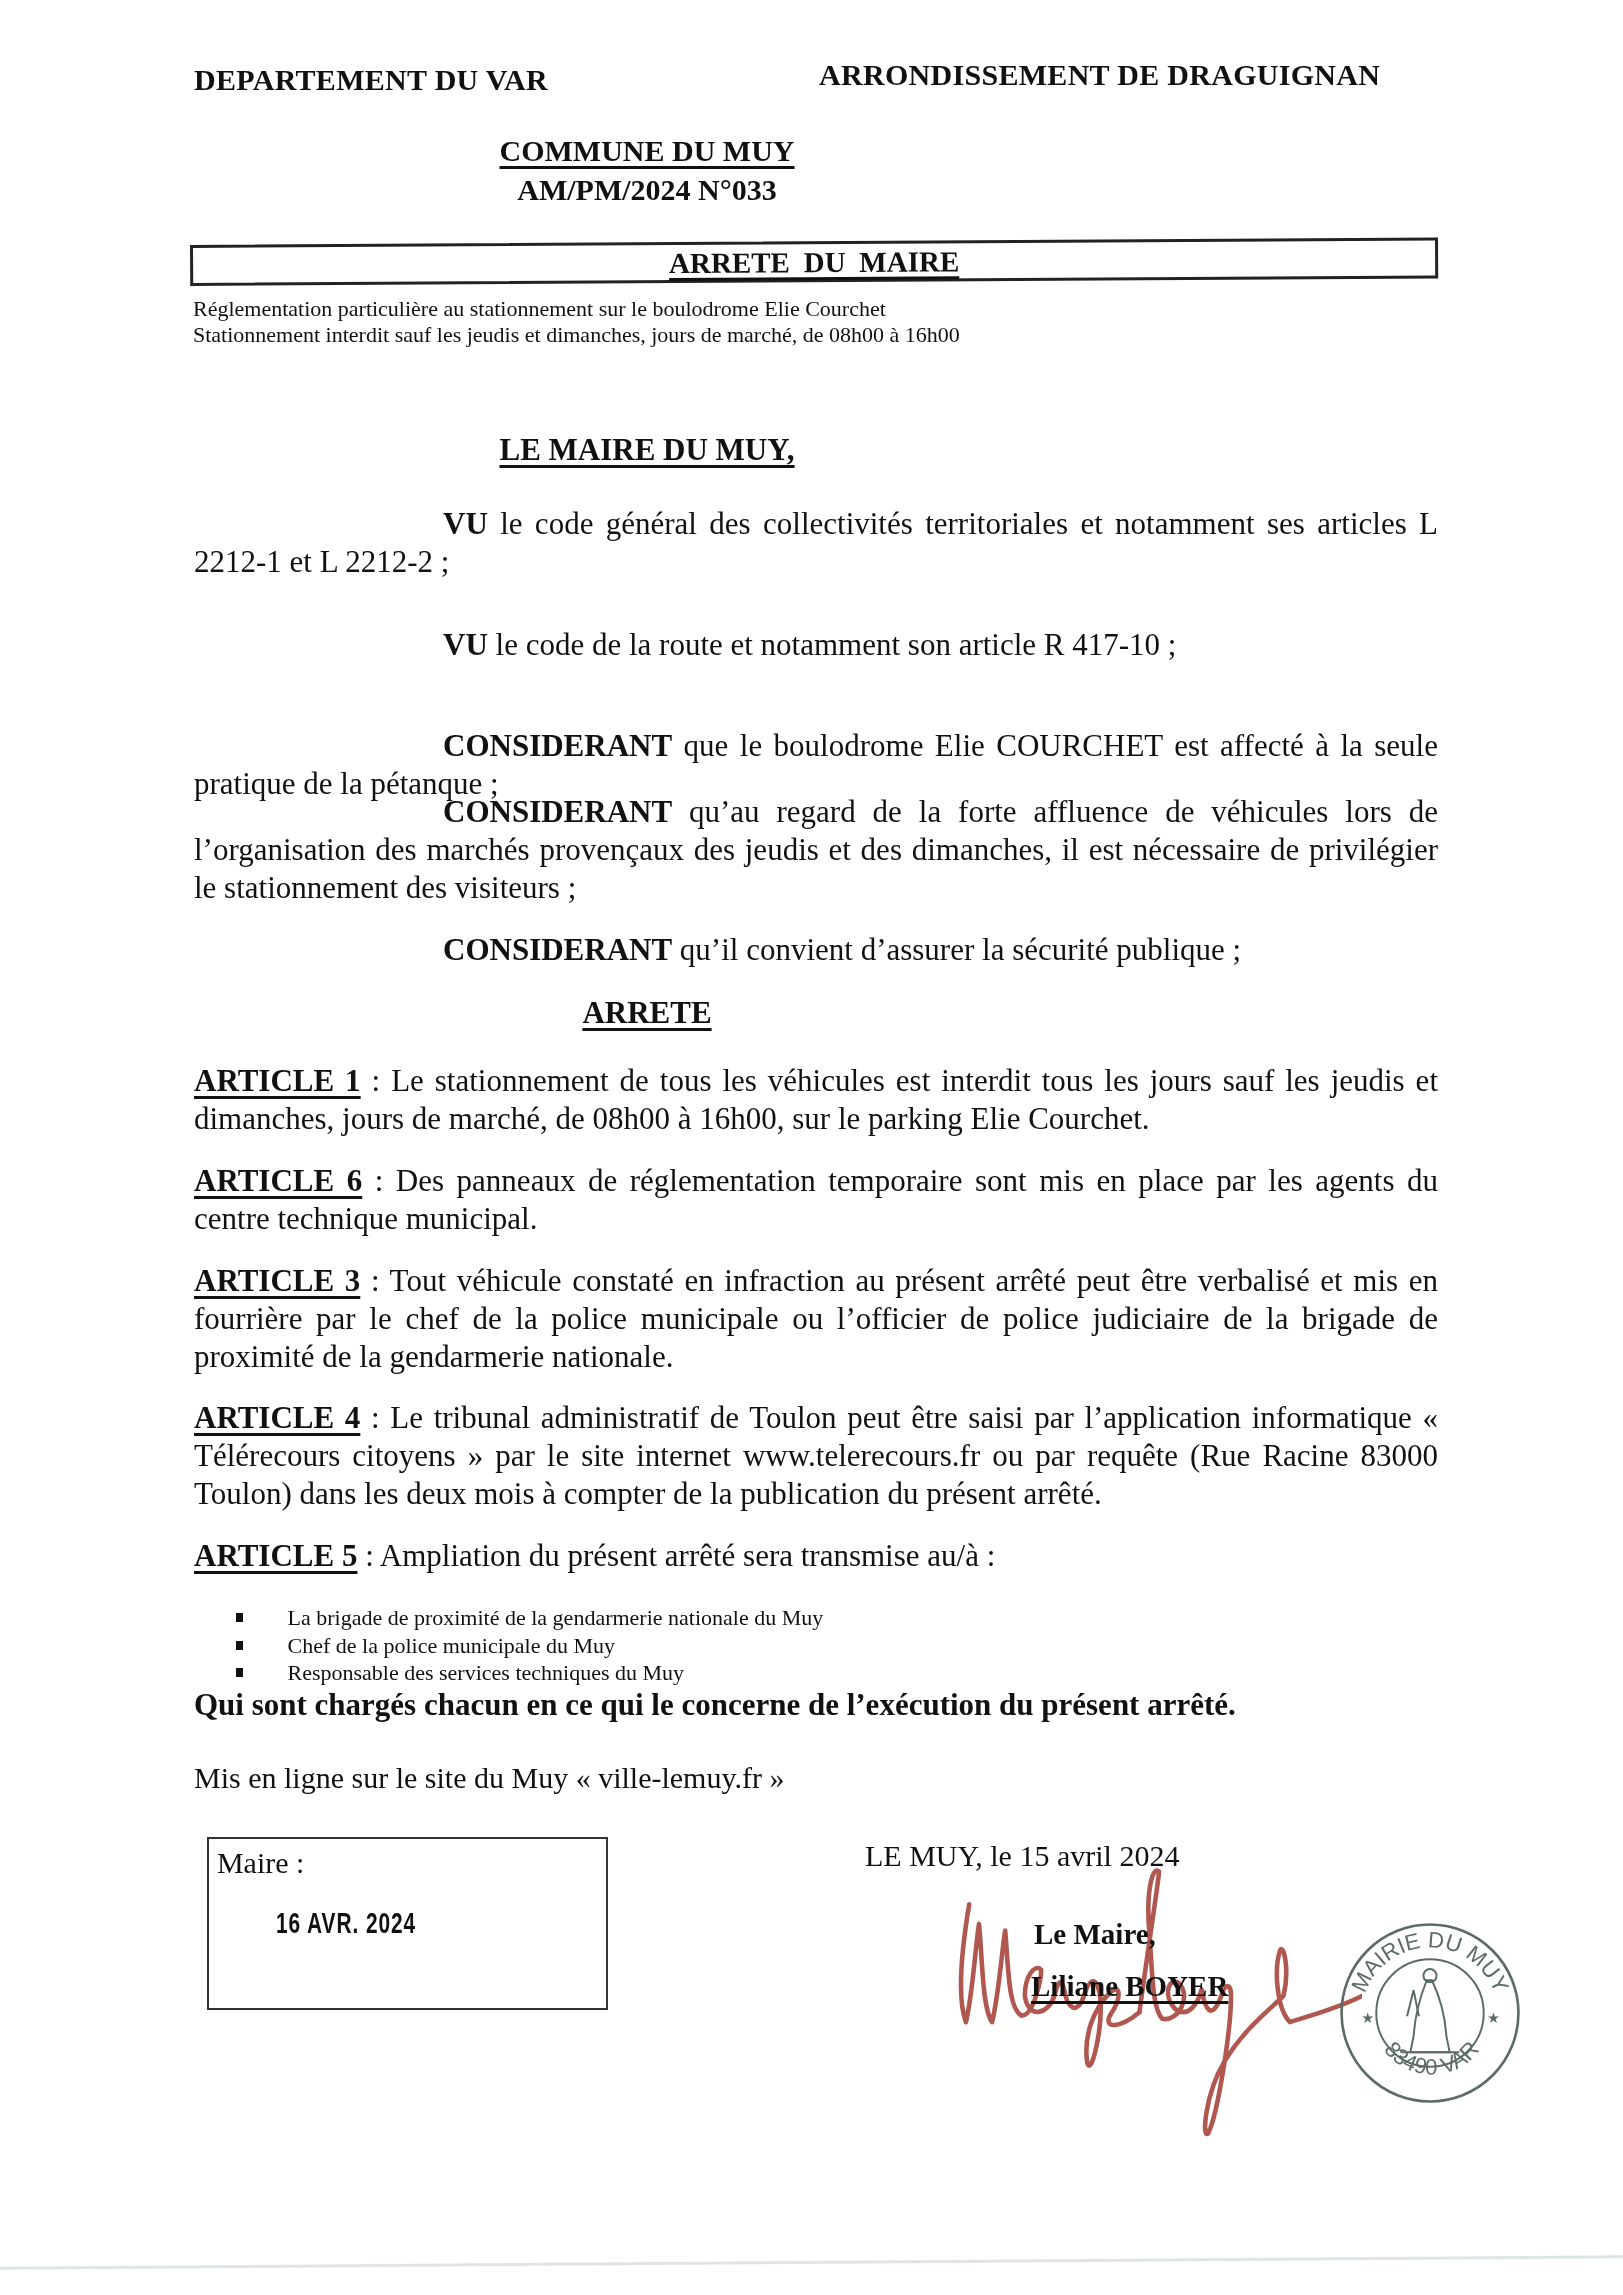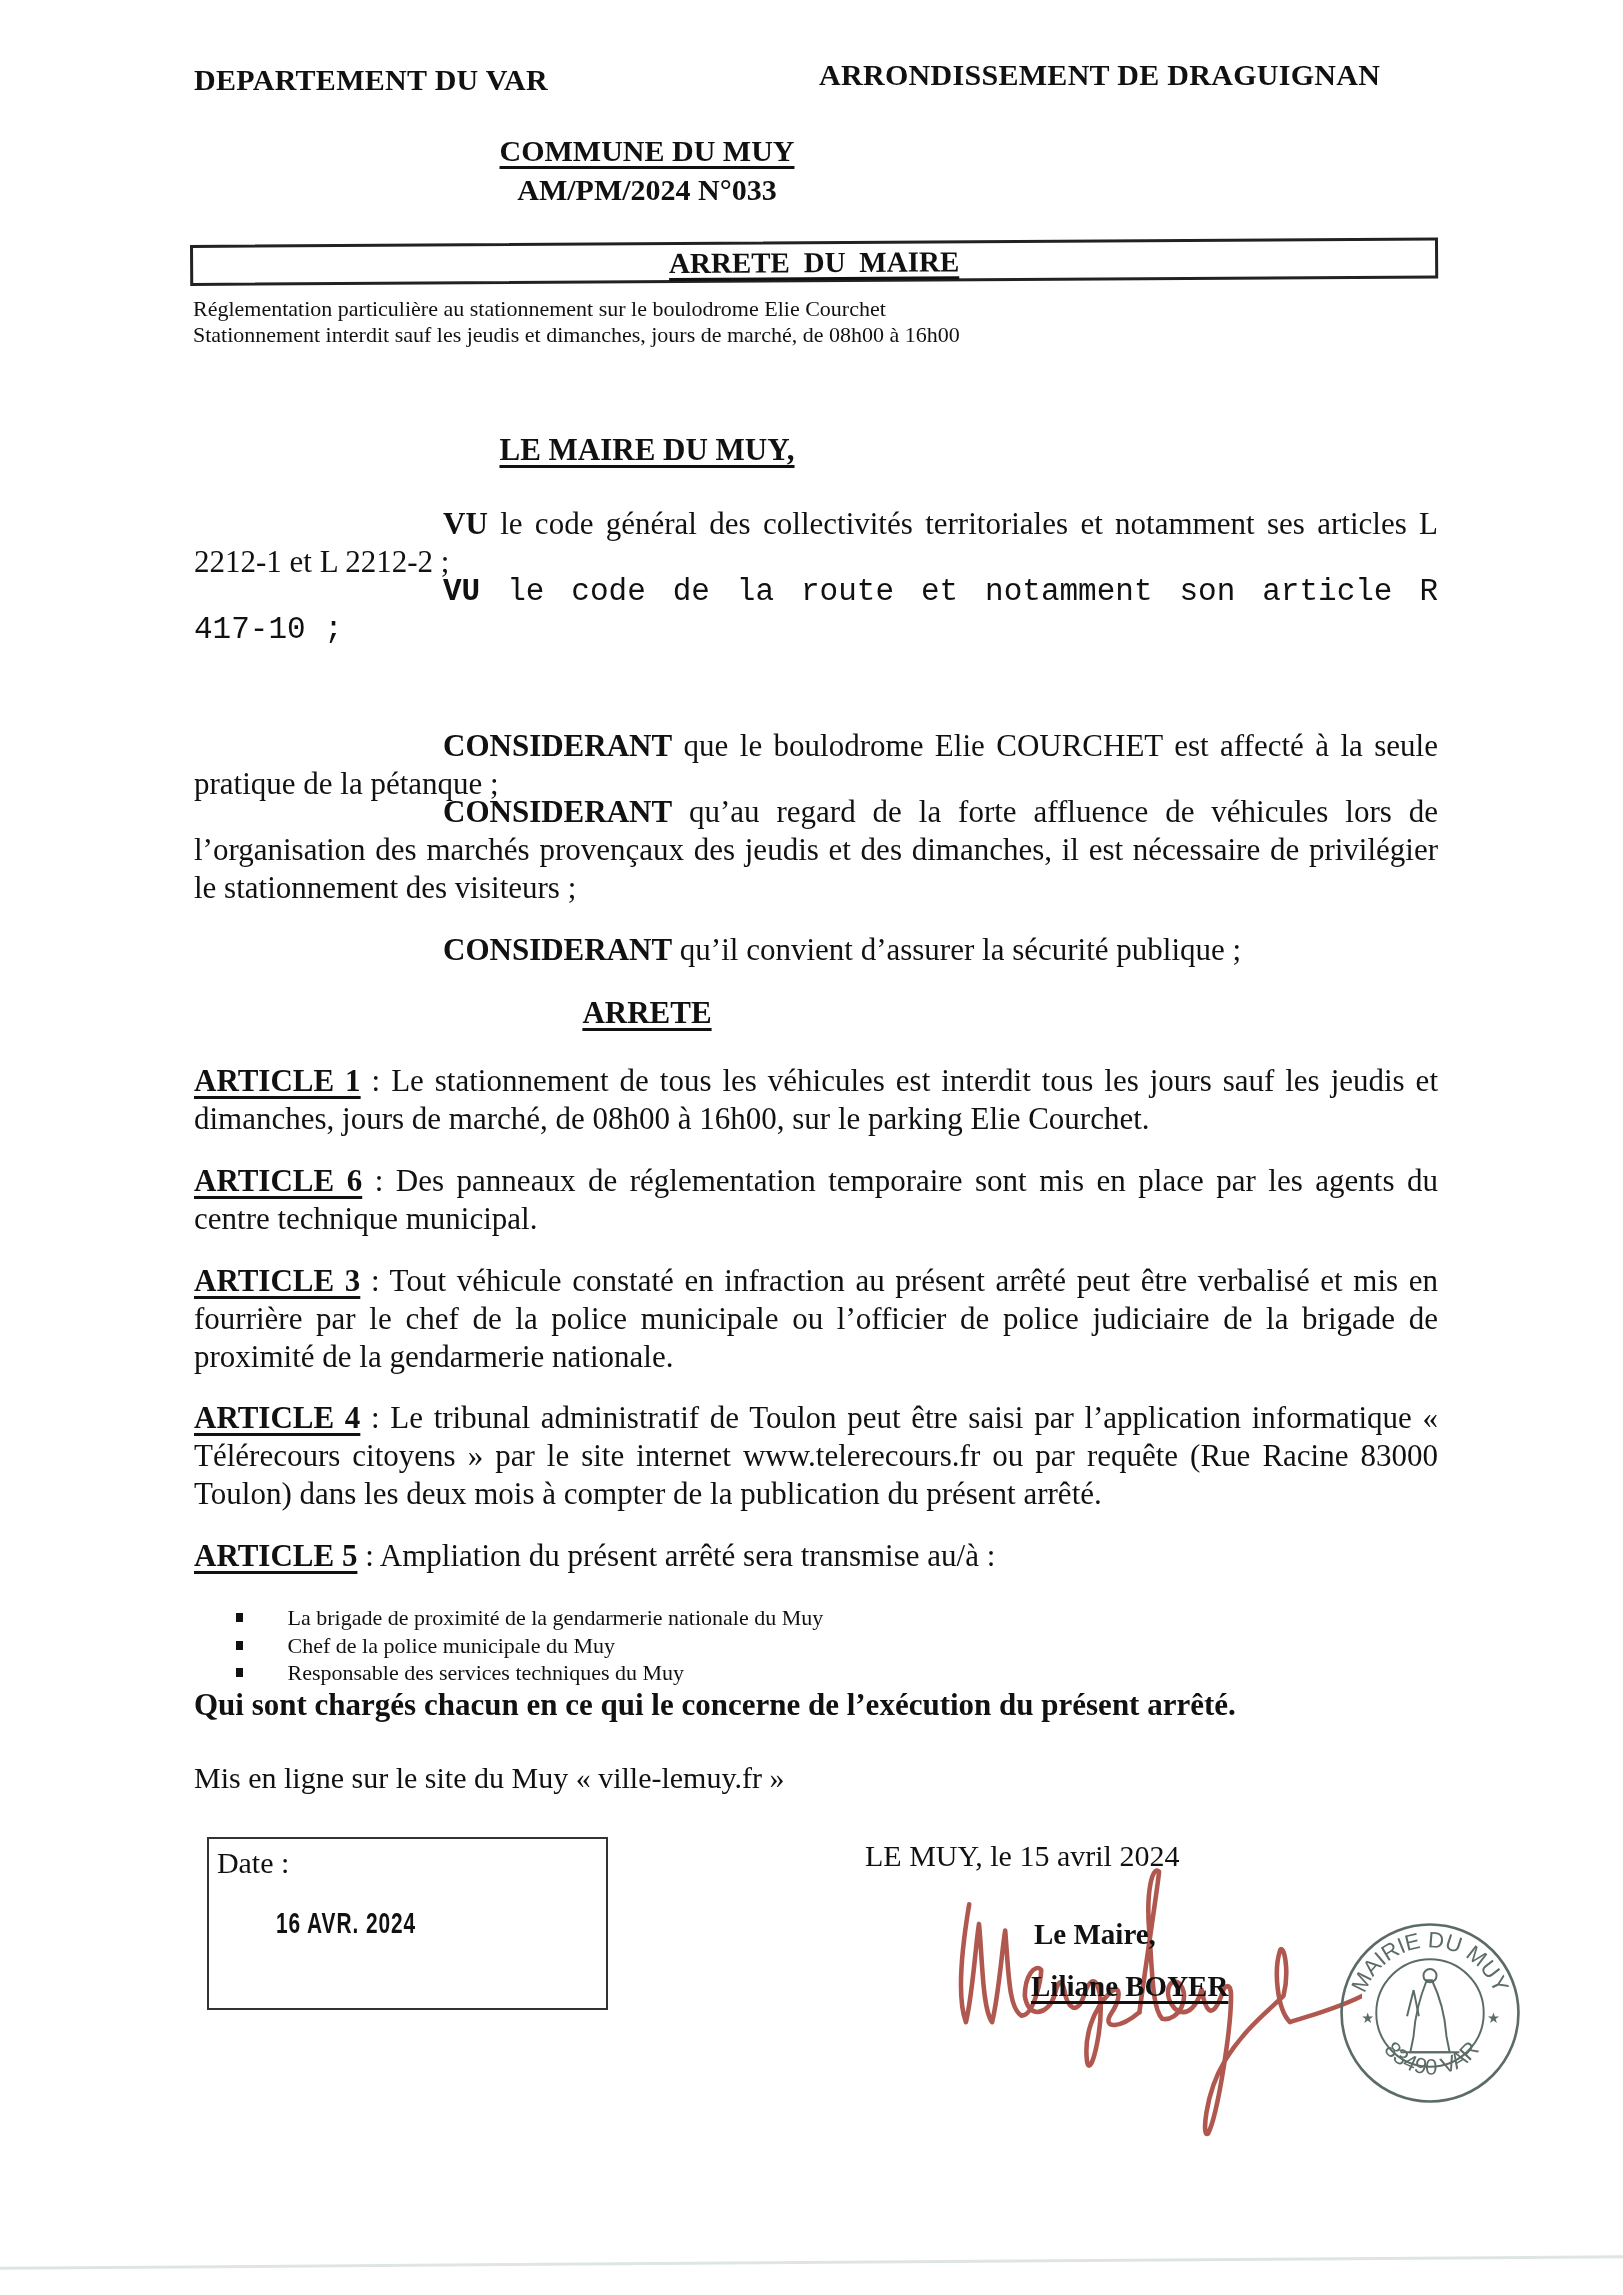--- a/index.html
+++ b/index.html
@@ -60,21 +60,21 @@
 <div class="abs subtitle" style="top:296px;">Réglementation particulière au stationnement sur le boulodrome Elie Courchet</div>
 <div class="abs subtitle" style="top:322px;">Stationnement interdit sauf les jeudis et dimanches, jours de marché, de 08h00 à 16h00</div>
 
 <div class="abs center" style="top:432px; font-size:31px; font-weight:bold;">
   <span class="u">LE MAIRE DU MUY,</span>
 </div>
 
 <div class="abs p indent" style="top:505px;">
   <span class="b">VU</span><span> le code général des collectivités territoriales et notamment ses articles L 2212-1 et L 2212-2 ;</span>
 </div>
-<div class="abs p indent" style="top:573px;font-family:Liberation Mono, monospace;">
+<div class="abs p indent" style="top:626px;">
   <span class="b">VU</span><span> le code de la route et notamment son article R 417-10 ;</span>
 </div>
 <div class="abs p indent" style="top:682px;margin-top:45px;">
   <span class="b">CONSIDERANT</span><span> que le boulodrome Elie COURCHET est affecté à la seule pratique de la pétanque ;</span>
 </div>
 <div class="abs p indent" style="top:793px;">
   <span class="b">CONSIDERANT</span><span> qu’au regard de la forte affluence de véhicules lors de l’organisation des marchés provençaux des jeudis et des dimanches, il est nécessaire de privilégier le stationnement des visiteurs ;</span>
 </div>
 <div class="abs p indent" style="top:931px;">
   <span class="b">CONSIDERANT</span><span> qu’il convient d’assurer la sécurité publique ;</span>
@@ -112,21 +112,21 @@
   <div class="li">
       <span class="dot"></span>
       <span>Responsable des services techniques du Muy</span>
     </div>
 </div>
 
 <div class="abs" style="left:194px; top:1687px; font-size:31px; font-weight:bold;">Qui sont chargés chacun en ce qui le concerne de l’exécution du présent arrêté.</div>
 <div class="abs" style="left:194px; top:1761px; font-size:30px;">Mis en ligne sur le site du Muy « ville-lemuy.fr »</div>
 
 <div class="abs datebox">
-  <span class="lbl">Date :</span>
+  <span class="lbl">Maire :</span>
   <span class="stamp">16 AVR. 2024</span>
 </div>
 
 <div class="abs place-date">LE MUY, le 15 avril 2024</div>
 
 <svg class="sig" width="419" height="275" viewBox="0 0 640 420">
   <g fill="none" stroke-linecap="round" stroke-linejoin="round" stroke-width="7">
     <path id="sig1" d="M40 60 C30 120 20 200 35 240 C45 200 50 120 55 90 C60 140 60 220 75 240 C85 200 90 130 95 100 C100 160 100 220 120 230 C140 230 150 170 150 160 C140 150 125 170 125 200 C130 235 160 230 170 200 C175 180 180 170 185 190 C190 220 205 230 215 200" stroke="#b0584f"></path>
     <path d="M215 200 C225 170 235 170 240 200 C245 250 225 330 220 300 C215 260 230 220 255 195 C270 180 275 200 255 230 C245 250 270 250 300 225" stroke="#b0584f"></path>
     <path d="M300 225 C310 150 330 20 330 10 C320 0 310 40 315 100 C320 170 320 220 335 235 C360 240 380 200 360 180 C345 170 335 200 355 220 C375 235 390 210 395 190 C400 220 410 240 425 200 C430 180 440 180 440 200 C440 250 420 380 405 410 C395 420 400 350 430 300 C460 250 500 220 520 200 C530 160 520 120 515 130 C505 160 510 220 530 240 C560 230 600 220 640 200" stroke="#b0584f"></path>

